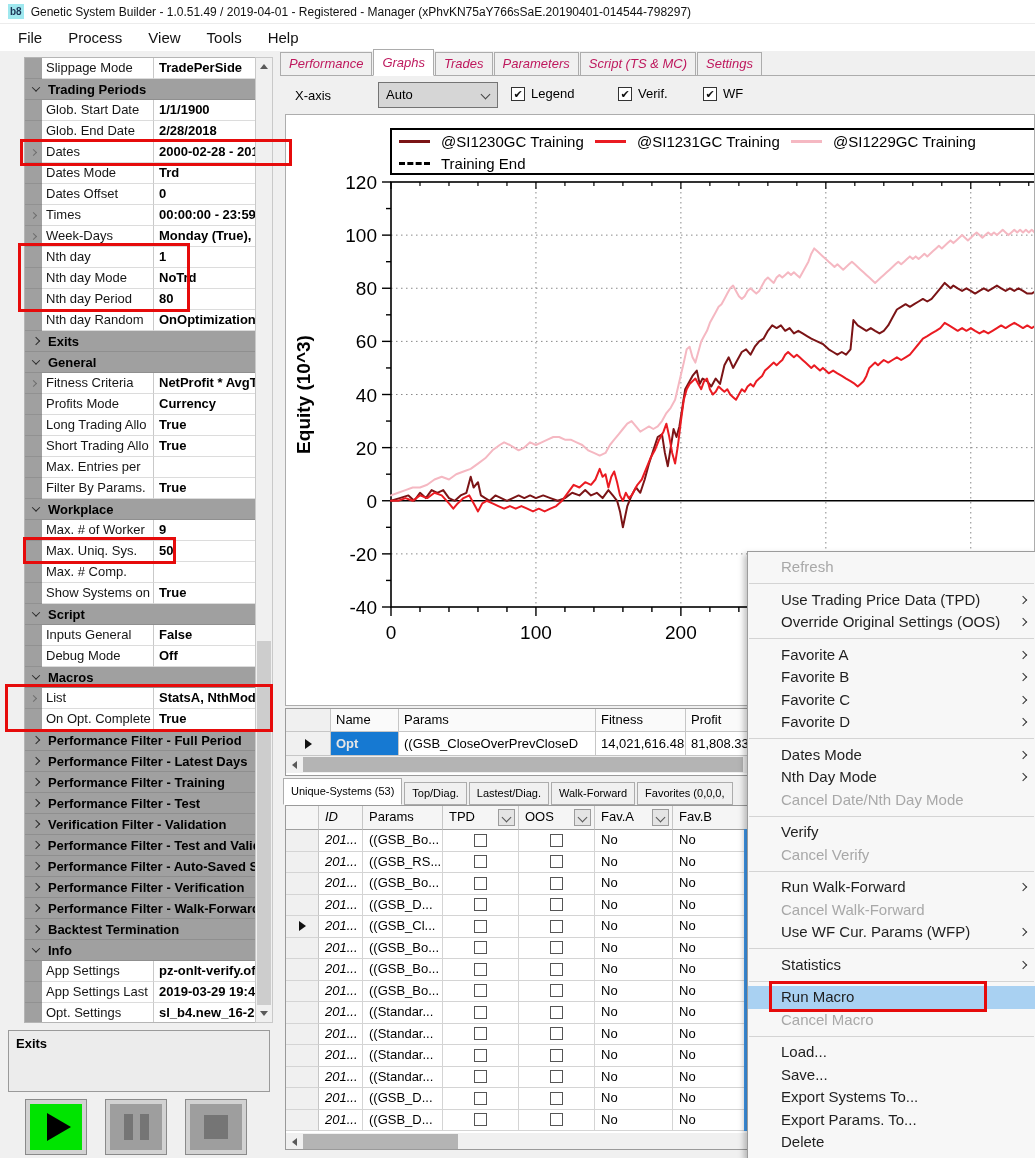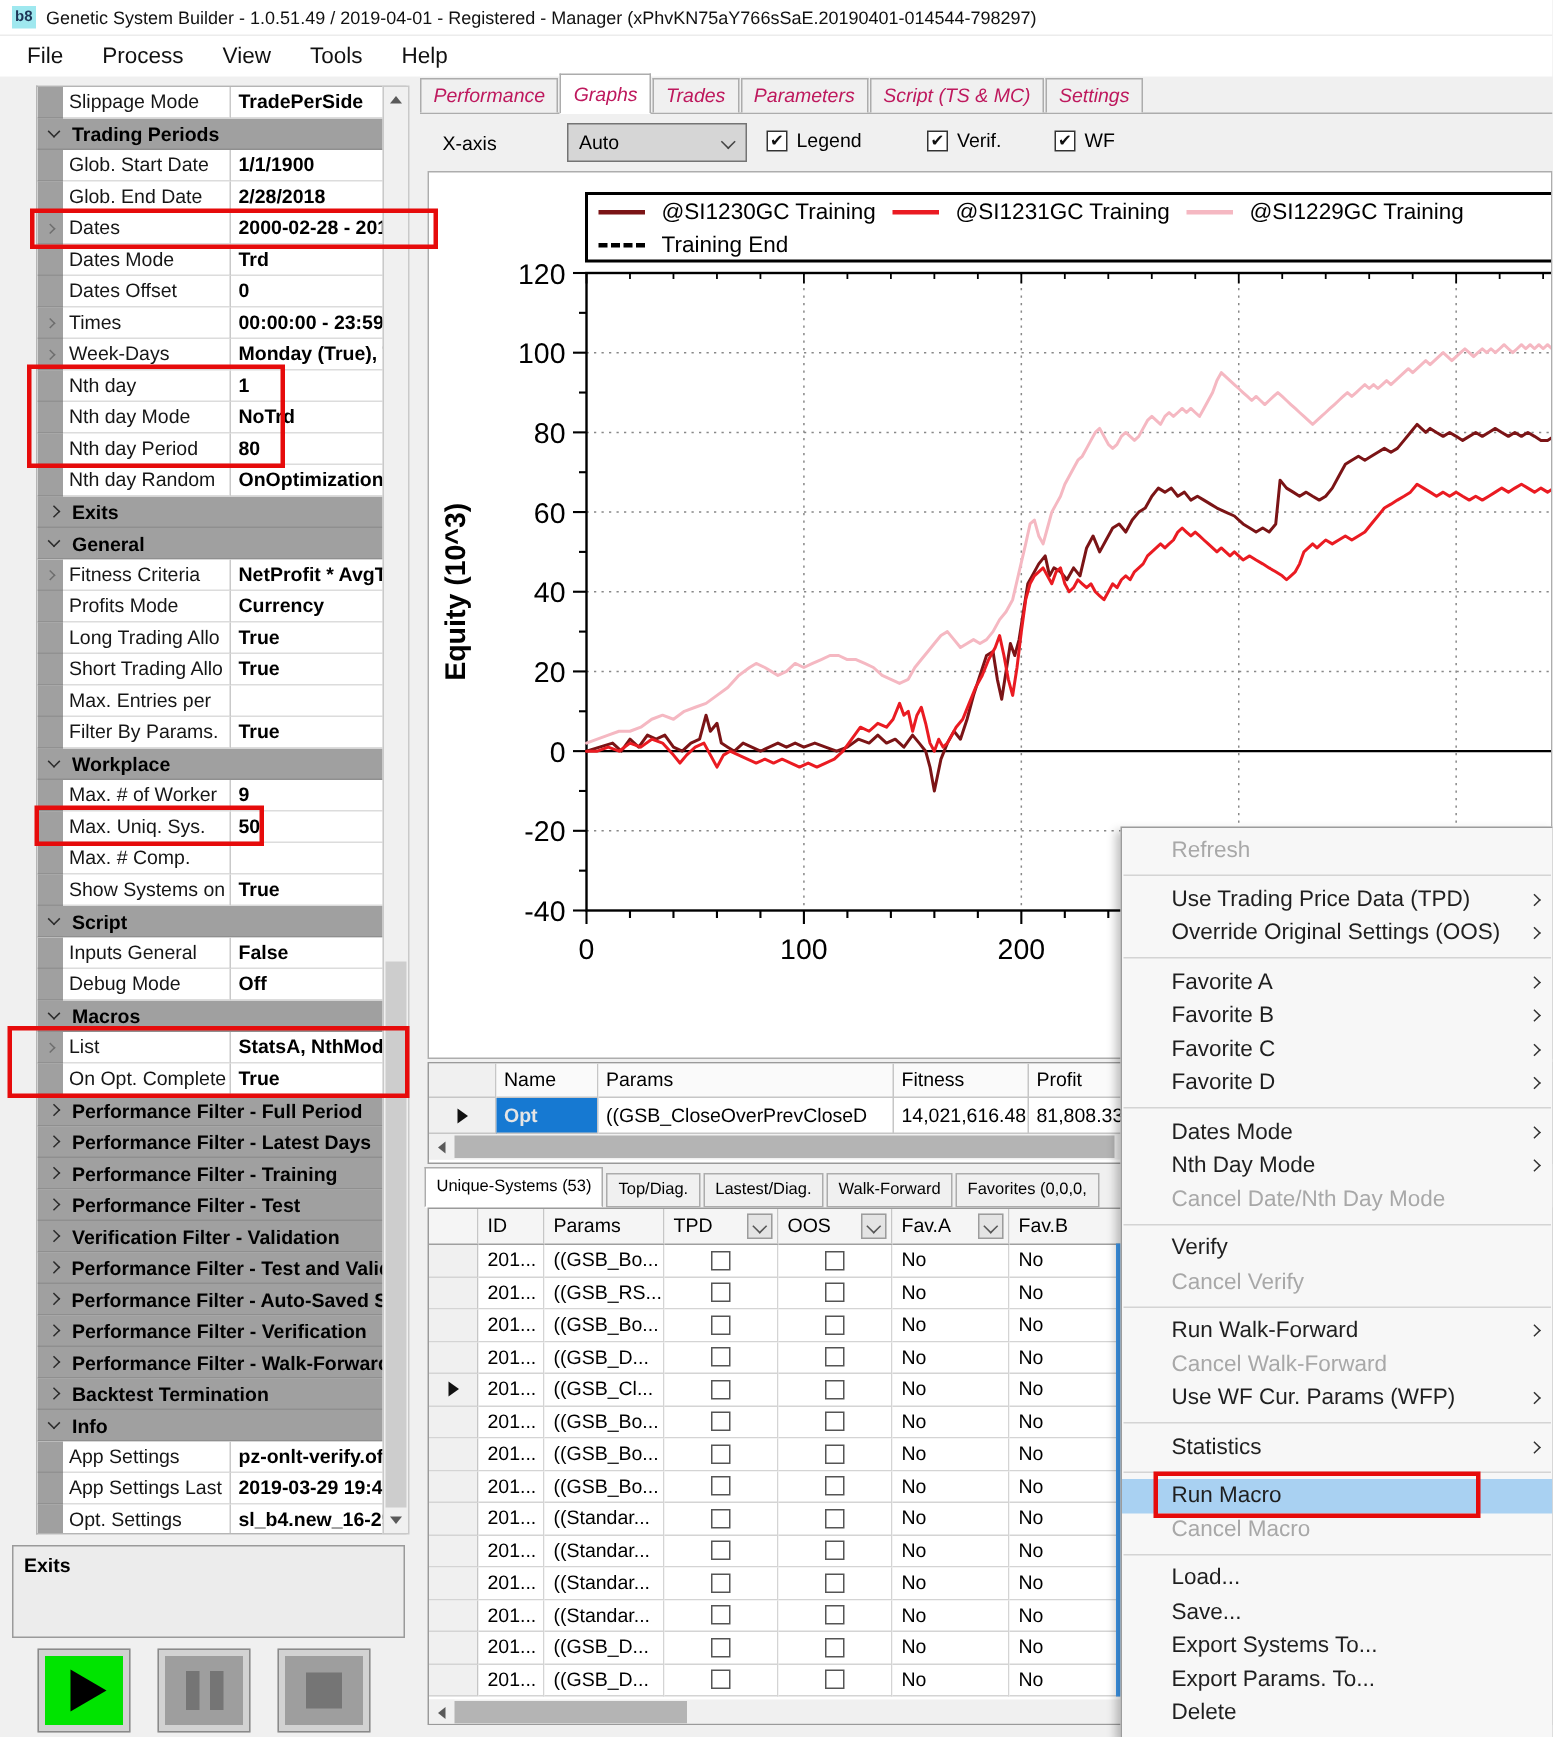--- a/index.html
+++ b/index.html
@@ -89,21 +89,21 @@
   .stab.active { background:#fff; line-height:25px; border-bottom:1px solid #fff; }
   .syswrap { position:absolute; left:285px; top:805px; width:750px; height:345px; background:#fff; border:1px solid #9a9a9a; overflow:hidden; }
   .sys-hrow { display:flex; height:24px; }
   .sys-hcell { position:relative; background:#f5f5f5; border-right:1px solid #c6c6c6; border-bottom:1px solid #9f9f9f; font-size:13px; line-height:22px; padding-left:6px; white-space:nowrap; overflow:hidden;}
   .hdr-dd { position:absolute; right:3px; top:3px; width:17px; height:17px; background:#e4e4e4; border:1px solid #9c9c9c; }
   .hdr-dd:after { content:""; position:absolute; left:4px; top:4px; width:6px; height:6px; border-right:1.3px solid #555; border-bottom:1.3px solid #555; transform:rotate(45deg); }
   .sys-row { display:flex; height:21.5px; }
   .sys-cell { border-right:1px solid #d4d4d4; border-bottom:1px solid #d4d4d4; font-size:13px; line-height:20px; padding-left:6px; white-space:nowrap; overflow:hidden; background:#fff;}
   .sys-cell.center { display:flex; align-items:center; justify-content:center; padding-left:0; }
   .sys-gut { background:#f0f0f0; border-right:1px solid #c6c6c6; border-bottom:1px solid #d4d4d4; display:flex; align-items:center; justify-content:center; }
-  .c-gut{width:33px;min-width:33px;} .c-id{width:44px;min-width:44px;} .c-params{width:80px;min-width:80px;}
+  .c-gut{width:33px;min-width:33px;} .c-id{width:44px;min-width:44px;font-style:italic;} .c-params{width:80px;min-width:80px;}
   .c-tpd{width:76px;min-width:76px;} .c-oos{width:76px;min-width:76px;} .c-fava{width:78px;min-width:78px;} .c-favb{width:88px;min-width:88px;}
   .sys-vhint { position:absolute; left:744px; top:829px; width:4px; height:302px; background:#3f9bf0; z-index:5; }
 
   
   .ctxmenu { position:absolute; left:747px; top:551px; width:289px; height:608px; background:#f7f7f7; border:1px solid #9c9c9c; box-shadow:-3px 3px 6px rgba(0,0,0,0.25); z-index:40; padding-top:4px; overflow:hidden; }
   .cm-item { position:relative; height:22.5px; line-height:22.5px; padding-left:33px; font-size:15px; color:#1f1f1f; white-space:nowrap; }
   .cm-item.disabled { color:#a8a8a8; }
   .cm-item.highlight { background:#a9d1f2; }
   .cm-sep { height:1px; background:#d4d4d4; margin:4.5px 1px; }
   .cm-arrow { position:absolute; right:9px; top:8px; width:6px; height:6px; border-right:1.5px solid #333; border-bottom:1.5px solid #333; transform:rotate(-45deg); }

